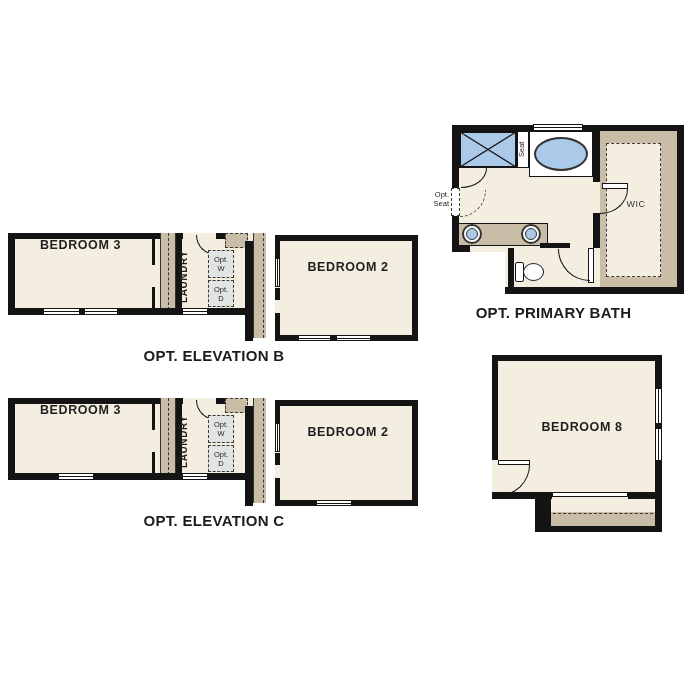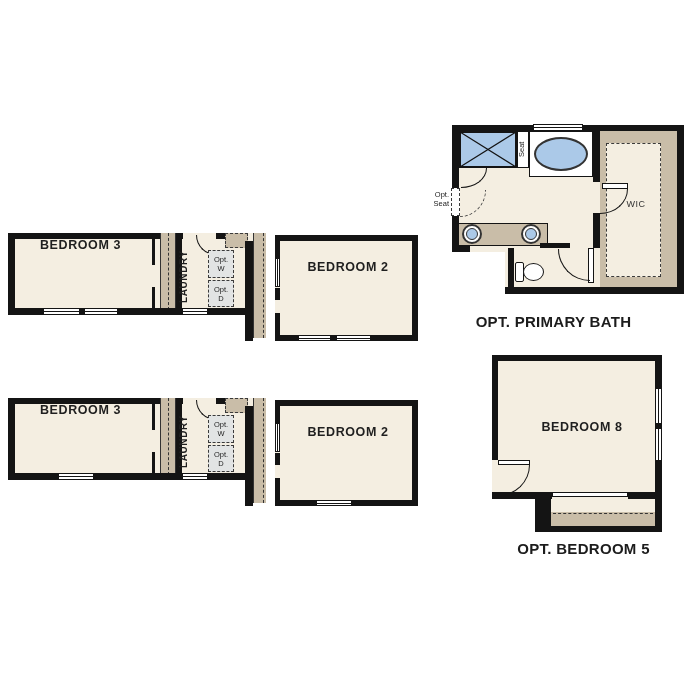--- a/index.html
+++ b/index.html
@@ -98,20 +98,21 @@
     <div class="wall" style="left:267px; top:2px; width:143px; height:6px;"></div>
     <div class="wall" style="left:404px; top:2px; width:6px; height:106px;"></div>
     <div class="wall" style="left:267px; top:102px; width:143px; height:6px;"></div>
     <div class="winH" style="left:290px; top:102px; width:33px; height:6px;"></div>
     <div class="winH" style="left:328px; top:102px; width:35px; height:6px;"></div>
 
     <div class="room-label" style="left:15px; top:5px; width:115px;">BEDROOM 3</div>
     <div class="room-label" style="left:285px; top:27px; width:110px;">BEDROOM 2</div>
     <div class="rot laundry-label" style="left:170px; top:14px; width:14px; height:60px;">LAUNDRY</div>
 
+    <div class="caption" style="left:0; top:114px; width:412px;">OPT. ELEVATION B</div>
   </div>
 
   <div class="plan" style="left:8px; top:398px; width:412px; height:135px;">
     <div class="beige" style="left:0; top:0; width:246px; height:82px;"></div>
     <div class="beige" style="left:267px; top:2px; width:143px; height:106px;"></div>
 
     <div class="wall" style="left:0; top:0; width:7px; height:82px;"></div>
     <div class="wall" style="left:0; top:0; width:175px; height:6px;"></div>
     <div class="wall" style="left:208px; top:0; width:10px; height:6px;"></div>
     <div class="tanbox" style="left:217px; top:0; width:23px; height:15px;"></div>
@@ -149,20 +150,21 @@
 
     <div class="wall" style="left:267px; top:2px; width:143px; height:6px;"></div>
     <div class="wall" style="left:404px; top:2px; width:6px; height:106px;"></div>
     <div class="wall" style="left:267px; top:102px; width:143px; height:6px;"></div>
     <div class="winH" style="left:308px; top:102px; width:36px; height:6px;"></div>
 
     <div class="room-label" style="left:15px; top:5px; width:115px;">BEDROOM 3</div>
     <div class="room-label" style="left:285px; top:27px; width:110px;">BEDROOM 2</div>
     <div class="rot laundry-label" style="left:170px; top:14px; width:14px; height:60px;">LAUNDRY</div>
 
+    <div class="caption" style="left:0; top:114px; width:412px;">OPT. ELEVATION C</div>
   </div>
 
   <div class="plan" style="left:420px; top:110px; width:267px; height:228px;">
     <div class="beige" style="left:32px; top:15px; width:148px; height:127px;"></div>
     <div class="beige" style="left:85px; top:133px; width:95px; height:51px;"></div>
 
     <div class="wall" style="left:32px; top:15px; width:232px; height:6px;"></div>
     <div class="winH" style="left:113px; top:14px; width:50px; height:7px;"></div>
     <div class="wall" style="left:32px; top:15px; width:7px; height:63px;"></div>
     <div class="dashrect" style="left:31px; top:78px; width:9px; height:28px; background:#fff;"></div>
@@ -205,21 +207,21 @@
     <div class="tank" style="left:95px; top:152px; width:9px; height:20px;"></div>
     <div class="bowl" style="left:103px; top:153px; width:21px; height:18px;"></div>
 
     <div class="tiny-label" style="left:2px; top:80px; width:27px; text-align:right;">
       <span>Opt.</span><br>
       <span>Seat</span>
     </div>
     <div class="arc arc-br-dash" style="left:40px; top:80px; width:26px; height:27px;"></div>
 
 
-    <div class="caption" style="left:0; top:204px; width:267px; line-height:16px;">
+    <div class="caption" style="left:0; top:195px; width:267px; line-height:16px;">
       <div>OPT. PRIMARY BATH</div>
     </div>
   </div>
 
   <div class="plan" style="left:480px; top:350px; width:207px; height:212px;">
     <div class="beige" style="left:12px; top:5px; width:170px; height:144px;"></div>
 
     <div class="wall" style="left:12px; top:5px; width:170px; height:6px;"></div>
     <div class="wall" style="left:175px; top:5px; width:7px; height:177px;"></div>
     <div class="winV" style="left:175px; top:38px; width:7px; height:36px;"></div>
@@ -233,16 +235,15 @@
     <div class="leaf" style="left:72px; top:142px; width:76px; height:5px;"></div>
     <div class="wall" style="left:148px; top:142px; width:34px; height:7px;"></div>
 
     <div class="wall" style="left:55px; top:142px; width:16px; height:37px;"></div>
     <div class="beige" style="left:71px; top:149px; width:104px; height:27px;"></div>
     <div class="tan" style="left:71px; top:162px; width:104px; height:14px;"></div>
     <div class="hdash" style="left:73px; top:163px; width:100px;"></div>
     <div class="wall" style="left:55px; top:176px; width:127px; height:6px;"></div>
 
     <div class="room-label" style="left:47px; top:70px; width:110px;">BEDROOM 8</div>
-    <div class="caption" style="left:0; top:190px; width:207px;">OPT. BEDROOM 5</div>
   </div>
 
 </div>
 
 </body></html>

